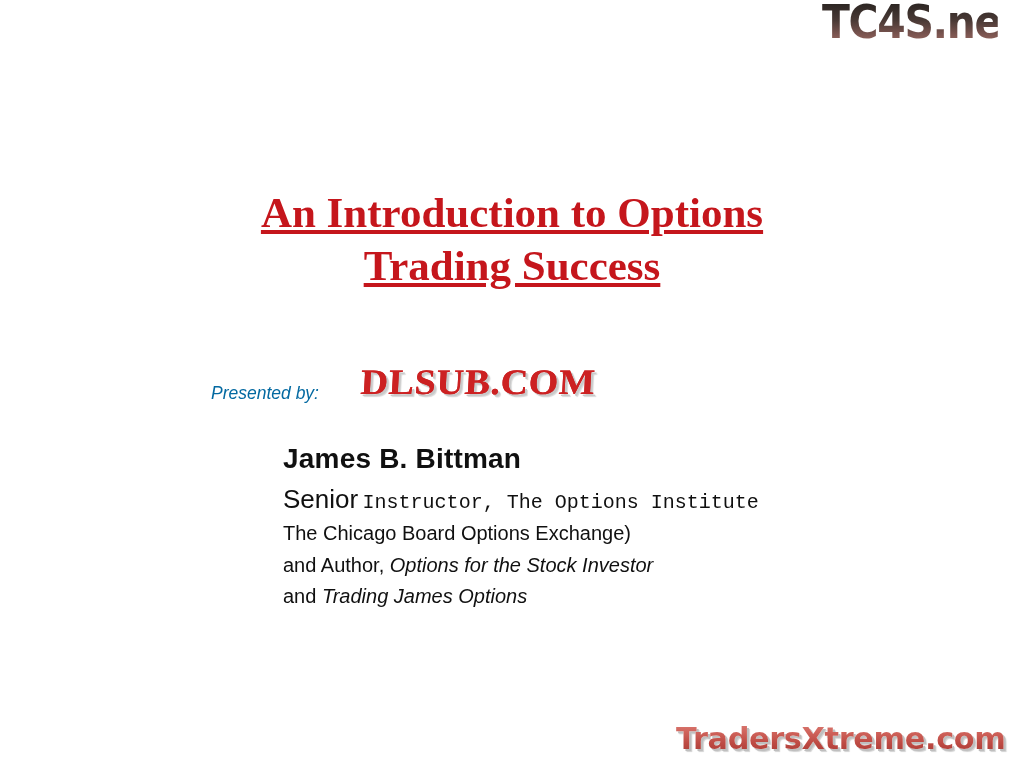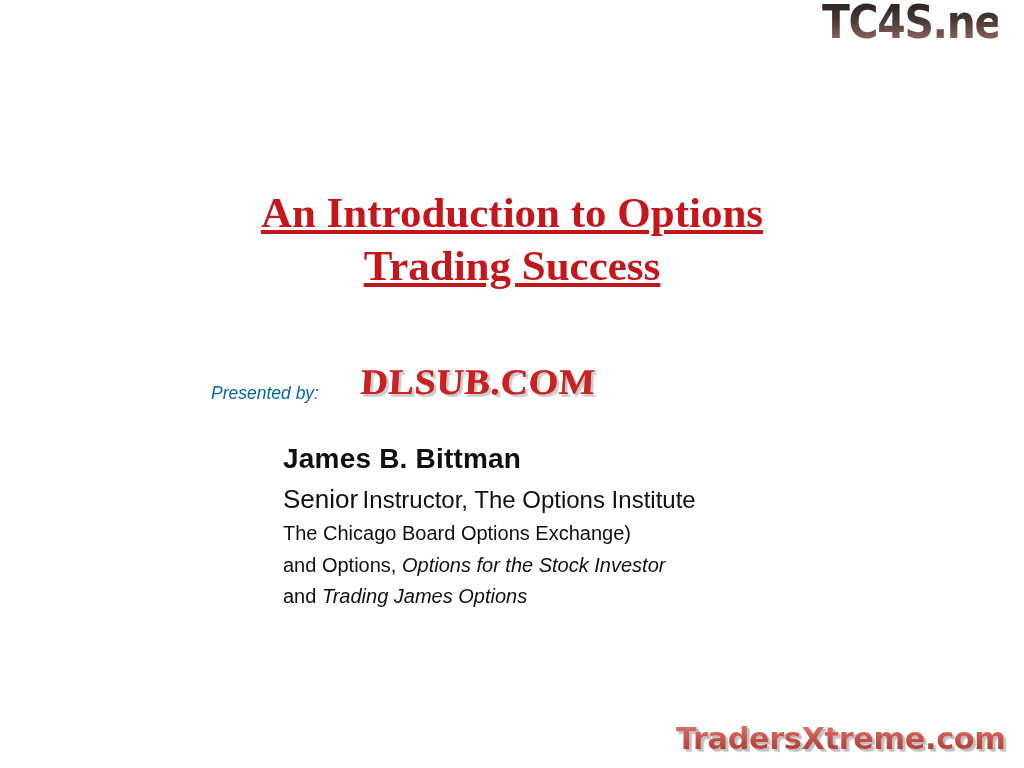--- a/index.html
+++ b/index.html
@@ -134,21 +134,22 @@
     letter-spacing: 0.2px;
   }
   .presenter-role {
     line-height: 30px;
     white-space: nowrap;
   }
   .presenter-role .big {
     font-size: 26px;
   }
   .presenter-role .small {
-    font-size: 24px;
+    font-size: 20px;
+    font-family: Liberation Mono, monospace;
   }
   .presenter-line {
     font-size: 20px;
     line-height: 31.5px;
     white-space: nowrap;
   }
   .presenter-line em {
     font-style: italic;
   }
 
@@ -221,21 +222,21 @@
 
     <div class="presenter-role">
       <span class="big">Senior</span>
       <span class="small">Instructor, The Options Institute</span>
     </div>
 
 
     <div class="presenter-line">The Chicago Board Options Exchange)</div>
 
     <div class="presenter-line">
-      <span>and Options,</span>
+      <span>and Author,</span>
       <em>Options for the Stock Investor</em>
     </div>
 
     <div class="presenter-line">
       <span>and</span>
       <em>Trading James Options</em>
     </div>
 
   </div>
 

